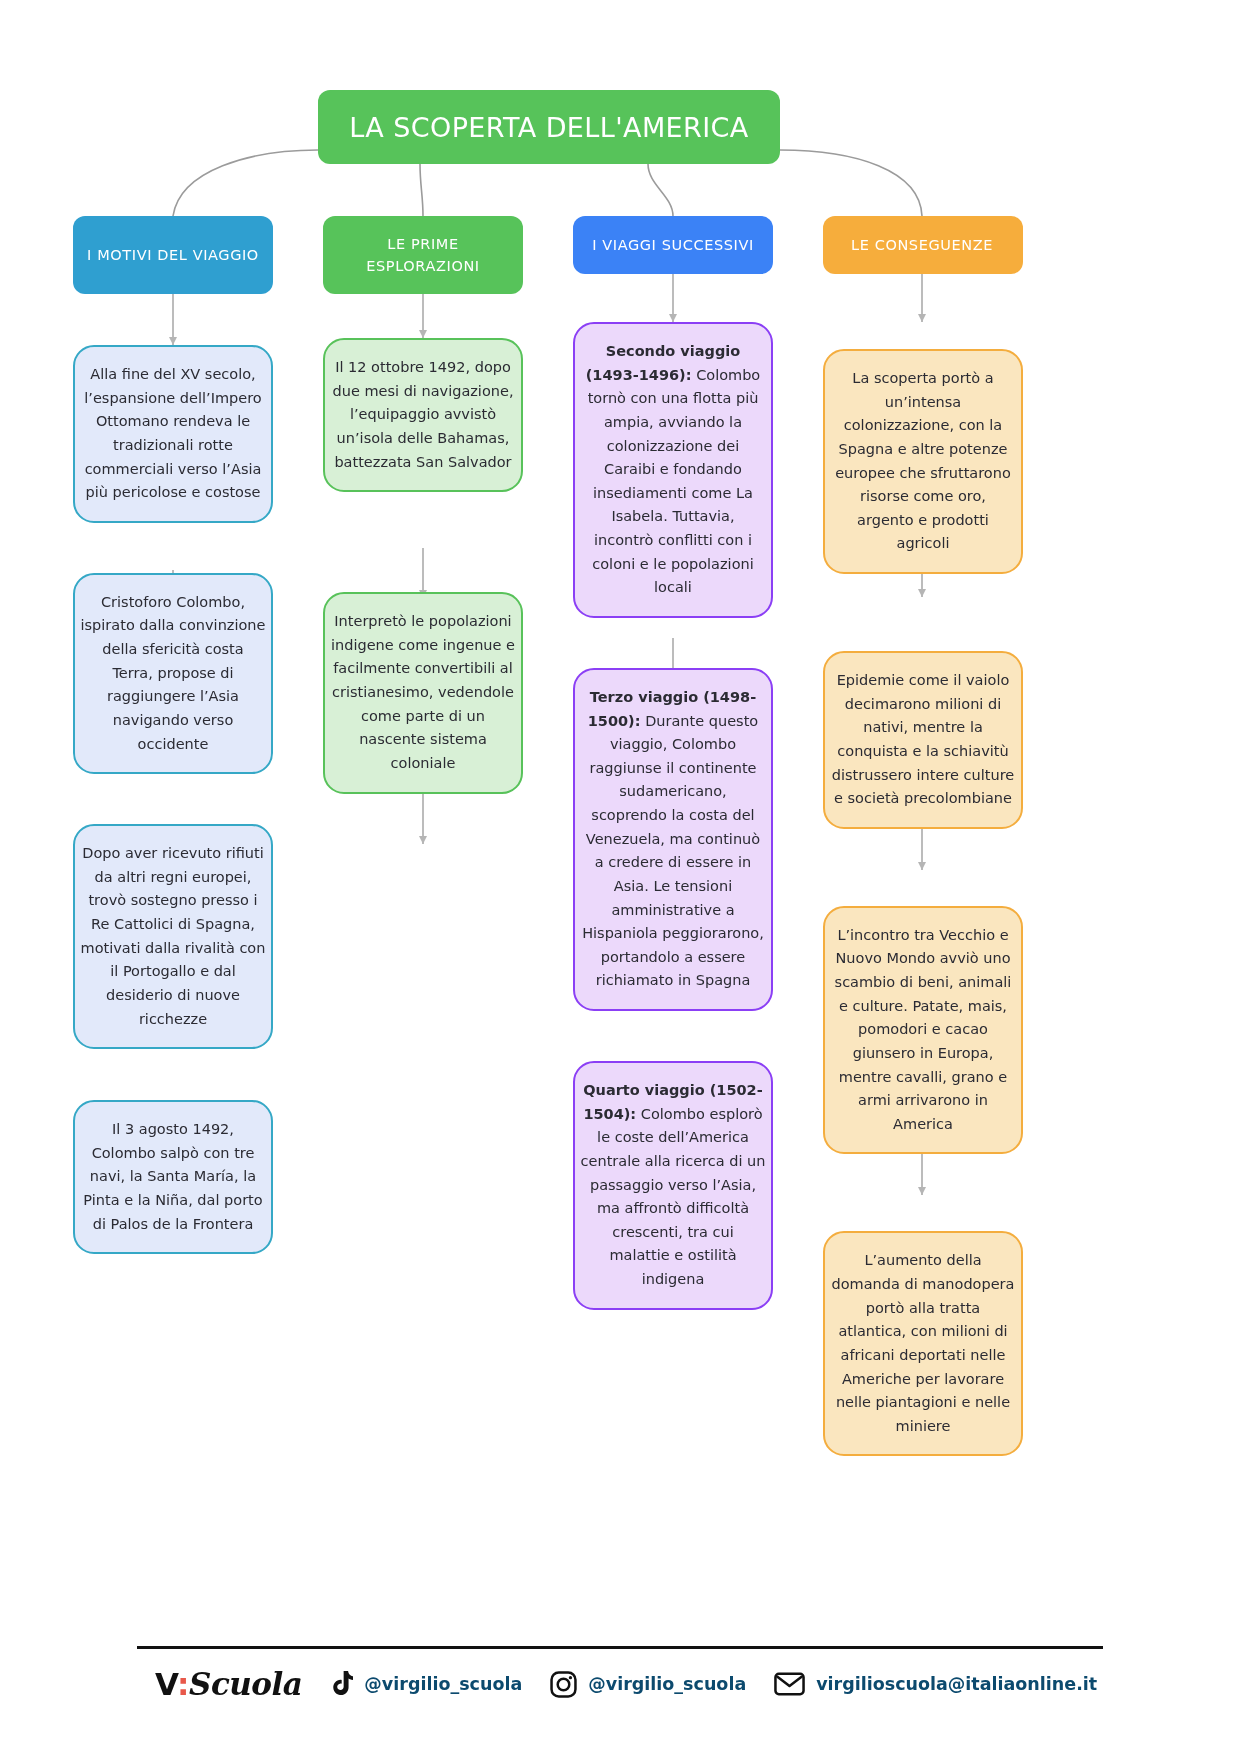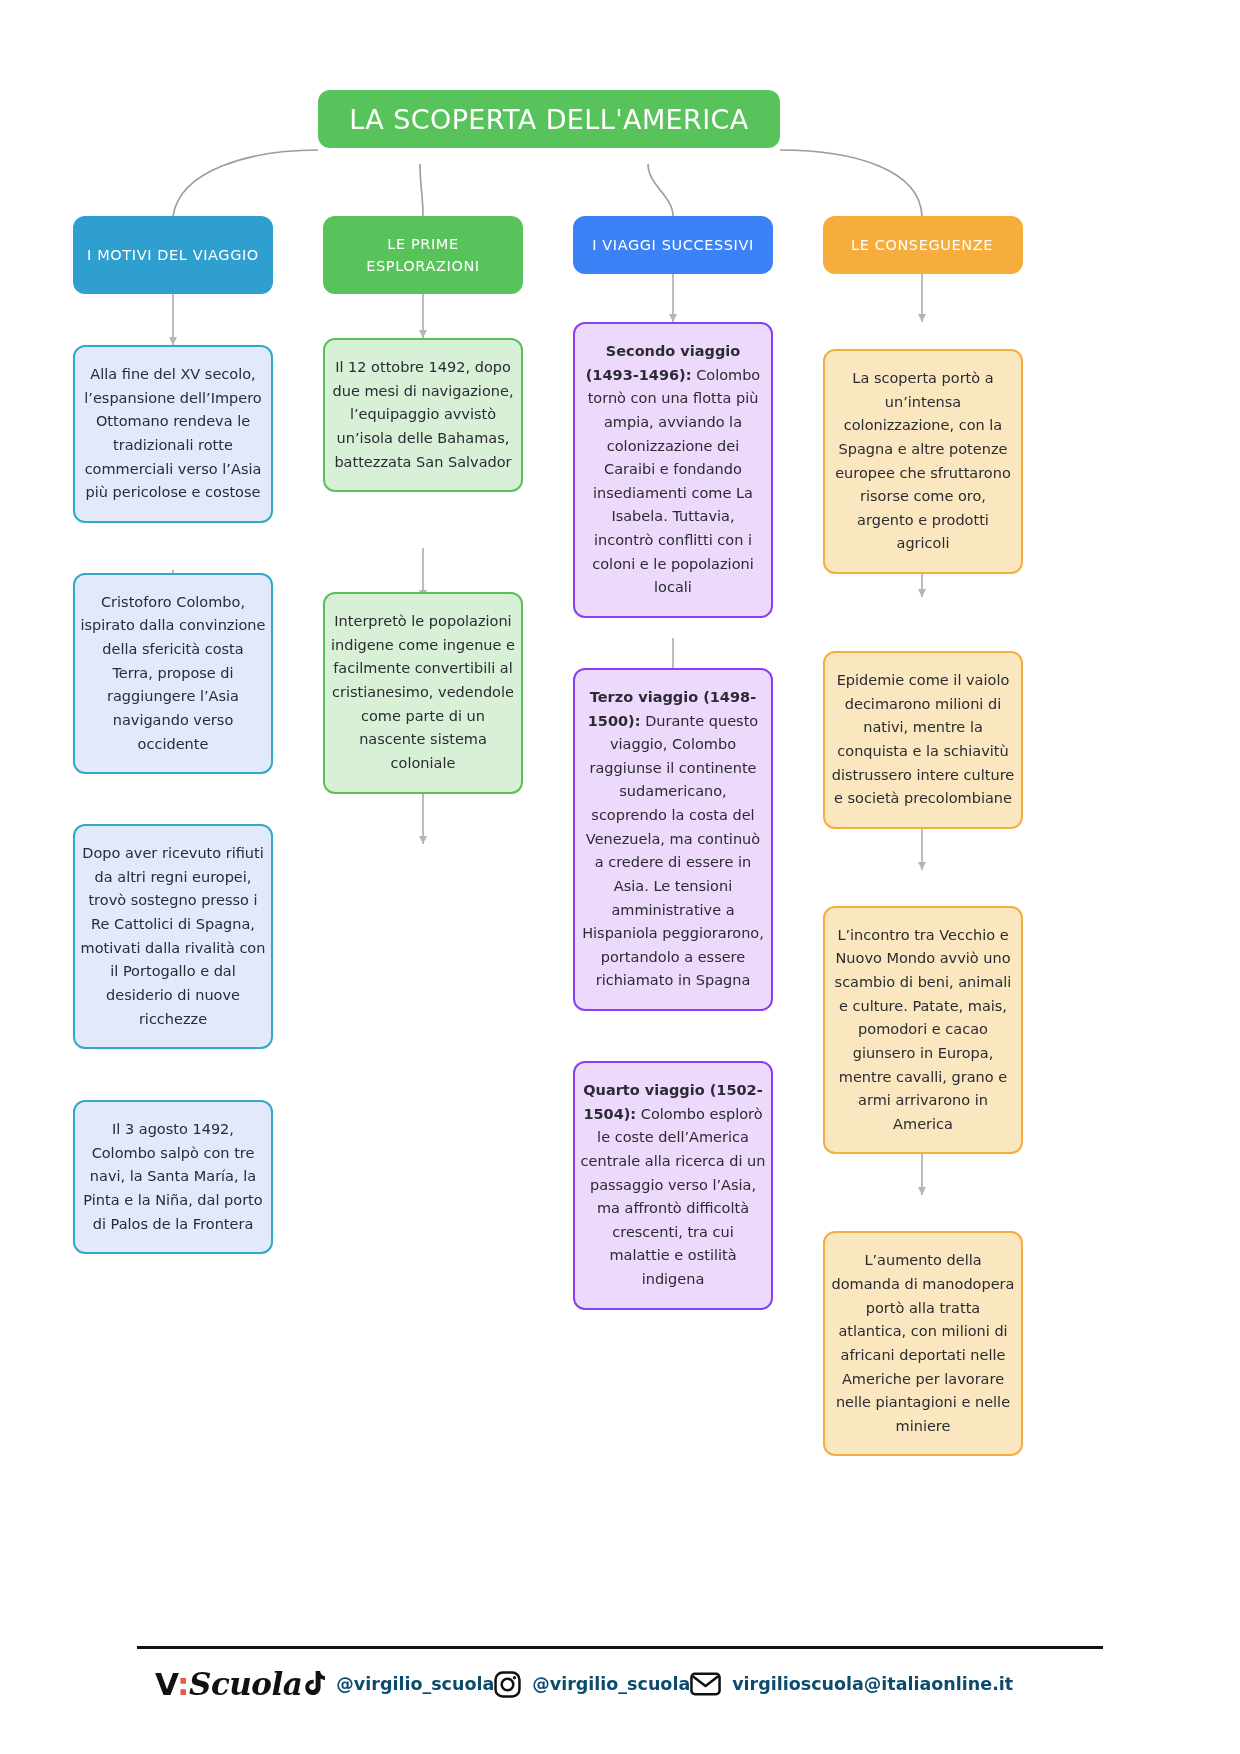--- a/index.html
+++ b/index.html
@@ -24,21 +24,21 @@
     z-index: 1;
   }
   .layer { position: relative; z-index: 2; }
 
   
   .root-node {
     position: absolute;
     left: 318px;
     top: 90px;
     width: 462px;
-    height: 58px;
+    height: 74px;
     border-radius: 12px;
     background: #57c35a;
     display: flex;
     align-items: center;
     justify-content: center;
     color: #ffffff;
     font-size: 27px;
     letter-spacing: 0.4px;
     font-weight: 400;
   }
@@ -68,21 +68,21 @@
     line-height: 1.55;
     min-height: 78px;
   }
   .cat-blue   { background: #2f9fd0; }
   .cat-green  { background: #57c35a; }
   .cat-purple { background: #3b82f6; }
   .cat-orange { background: #f6ad3c; padding-left: 8px; }
 
   .card {
     width: 200px;
-    border-radius: 12px;
+    border-radius: 21px;
     border: 2.5px solid;
     padding: 16px 5px;
     text-align: center;
     font-size: 14.5px;
     line-height: 1.63;
     color: #2b2b33;
   }
   .card b { font-weight: 700; }
 
   .c-blue   { background: #e2e9fa; border-color: #35a8c6; }
@@ -98,20 +98,21 @@
     width: 966px;
   }
   .footer-rule {
     width: 100%;
     height: 3px;
     background: #111111;
   }
   .footer-row {
     display: flex;
     align-items: center;
+    gap: 28px;
     padding-top: 17px;
     padding-left: 18px;
   }
   .brand {
     font-family: "DejaVu Serif", serif;
     font-style: italic;
     font-weight: 700;
     font-size: 31px;
     color: #111111;
     letter-spacing: -0.5px;

